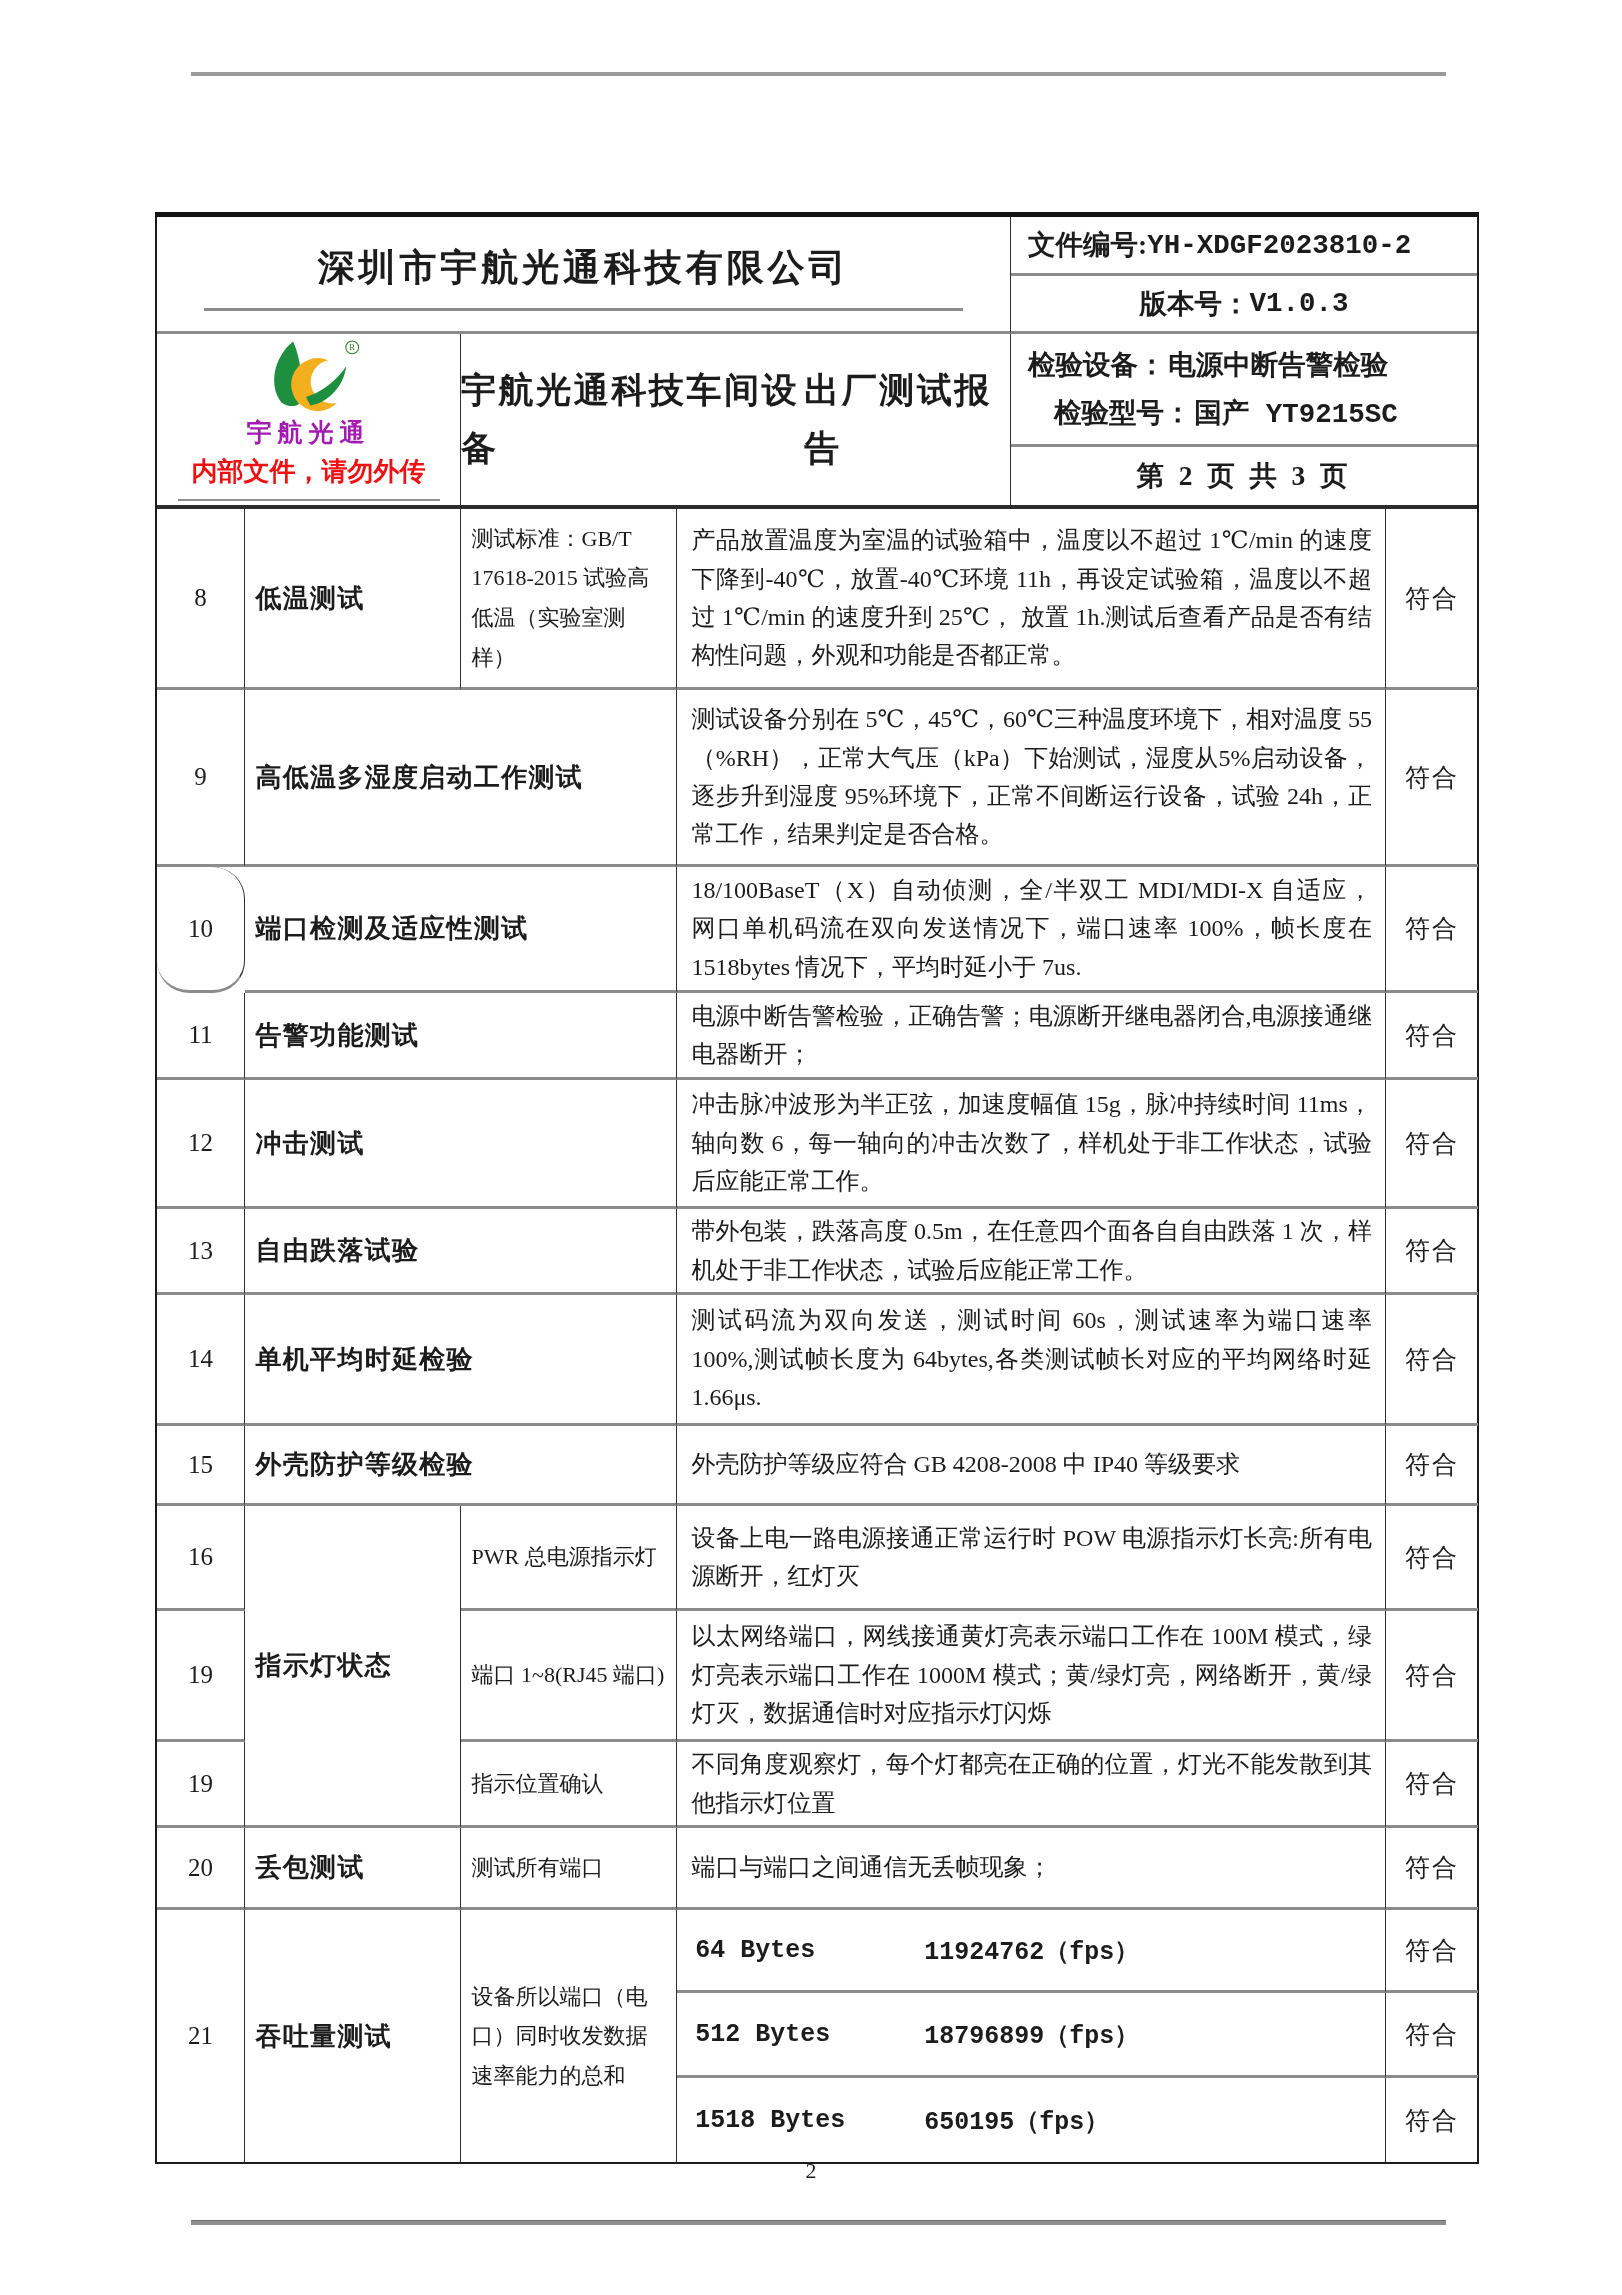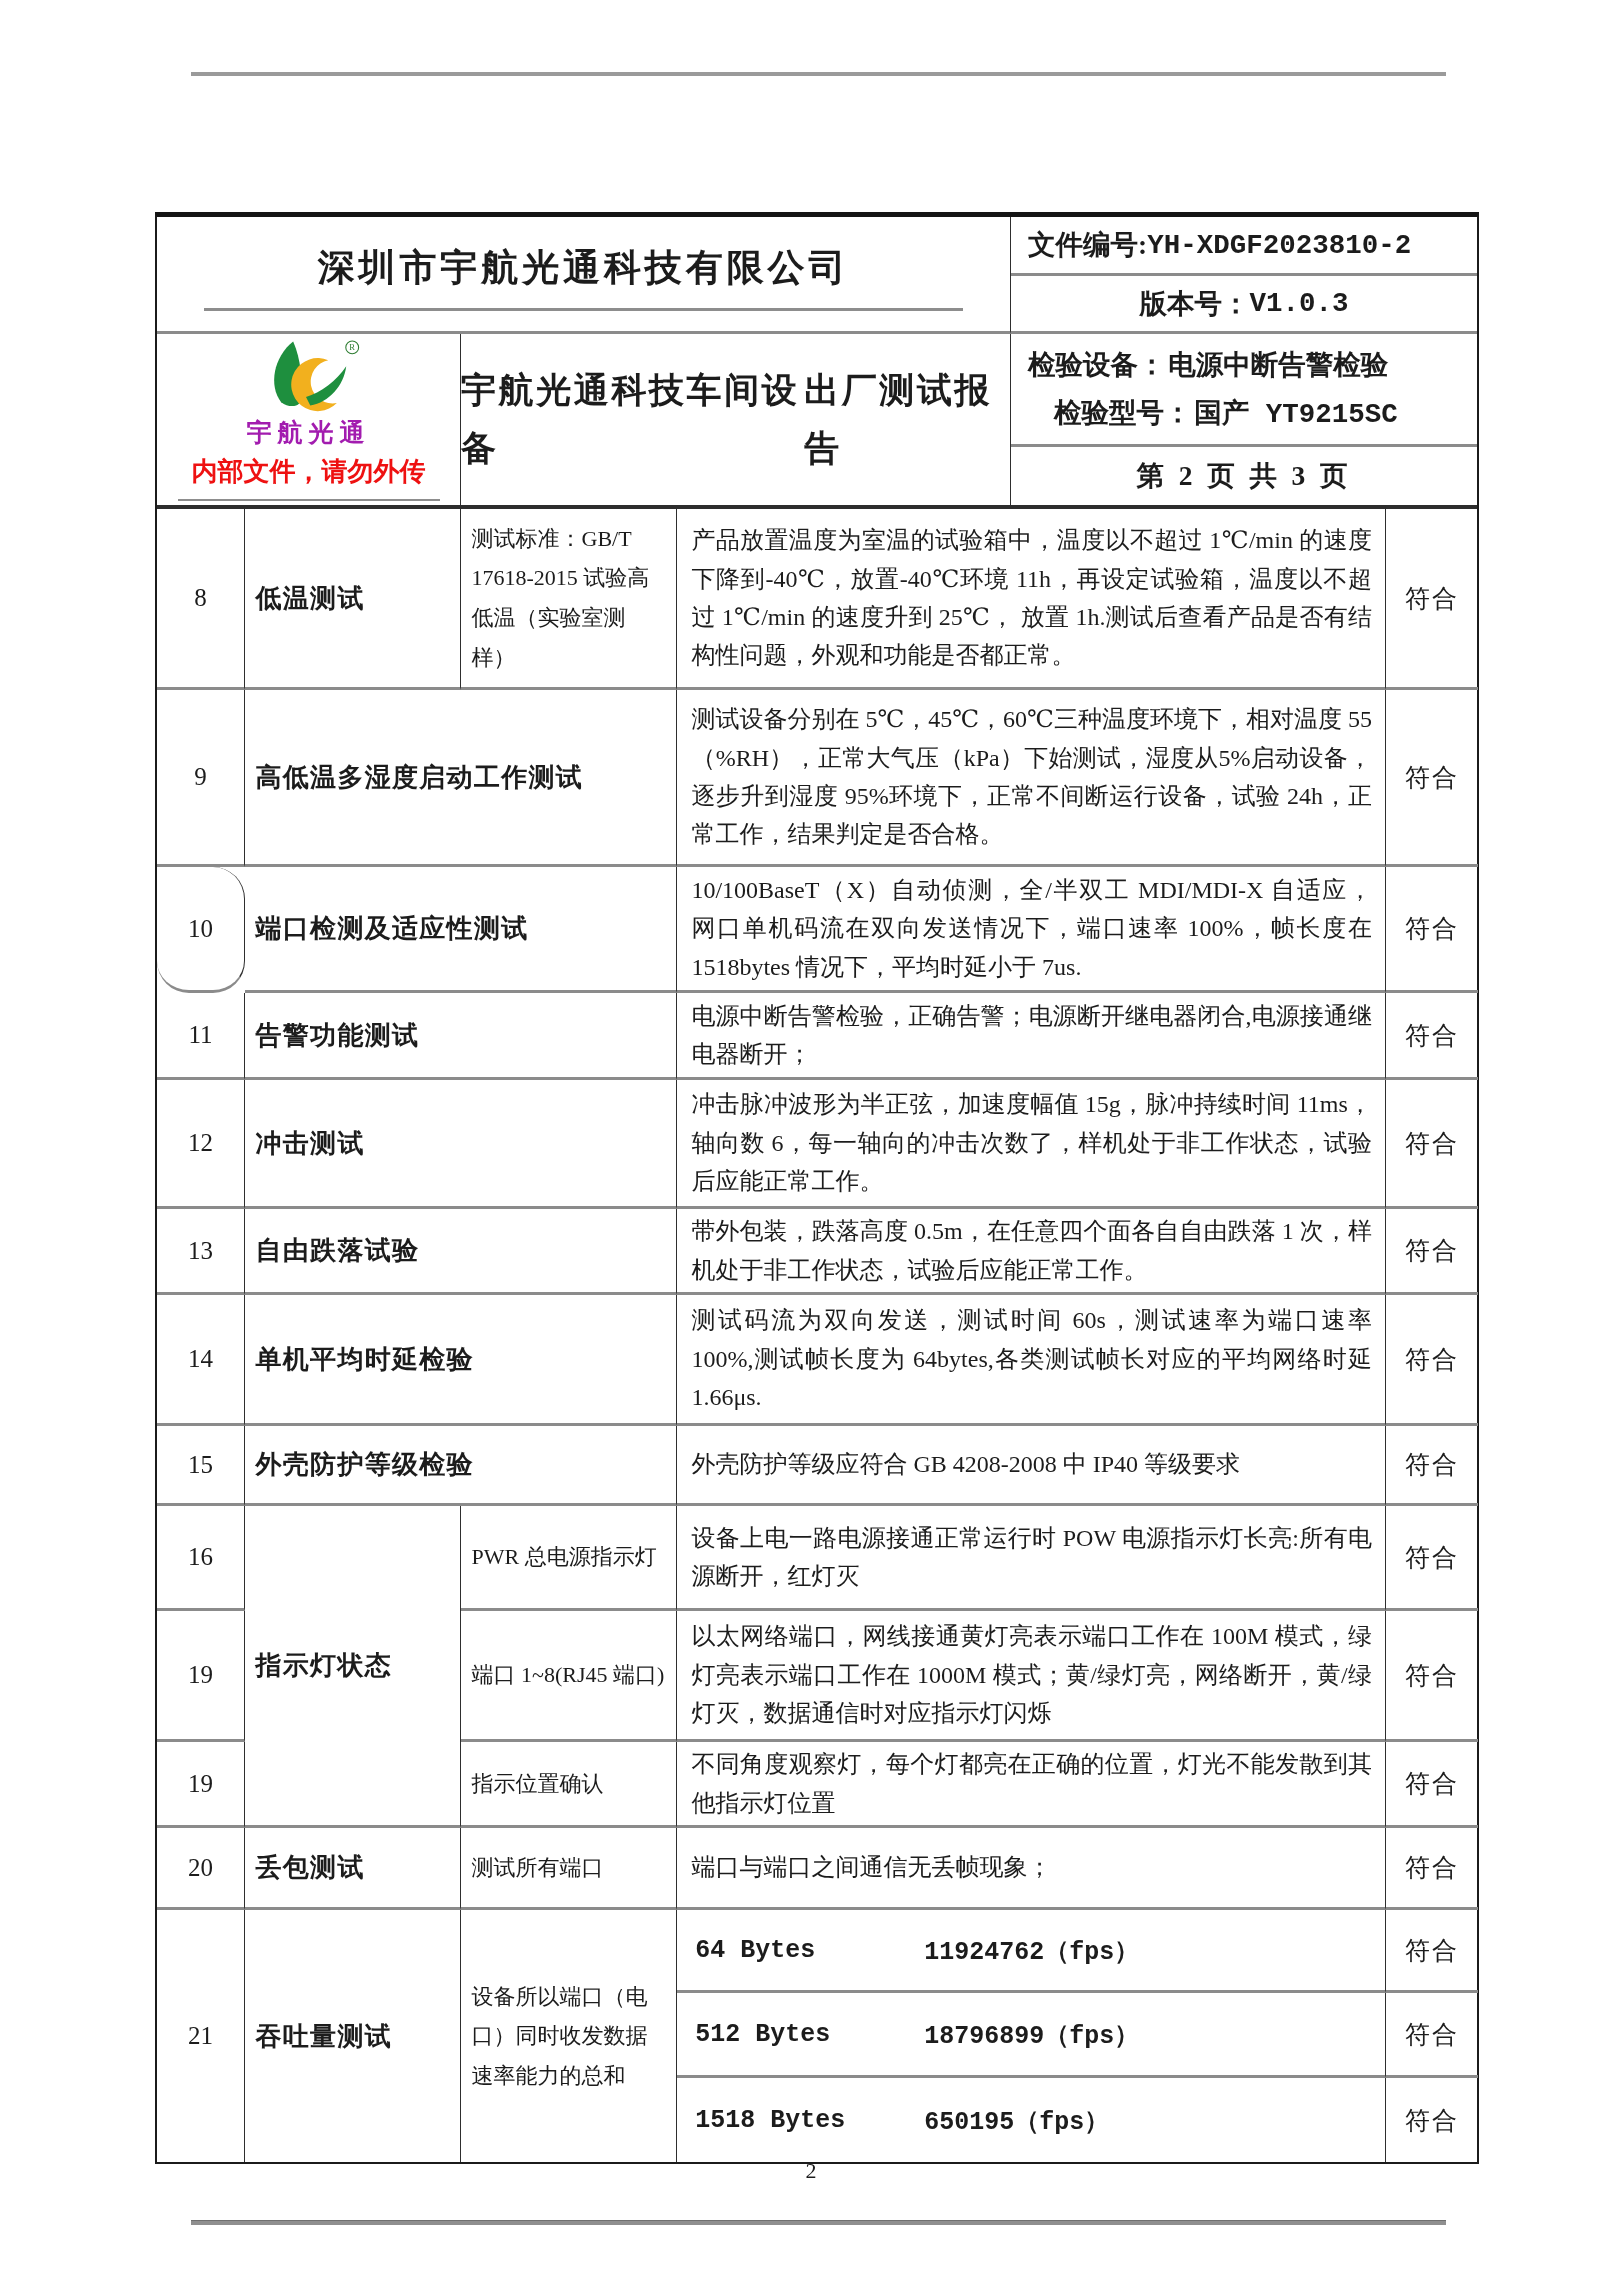--- a/index.html
+++ b/index.html
@@ -125,21 +125,21 @@
       <div class="num br bb" style="grid-row:2;grid-column:1;">9</div>
       <div class="tname br bb" style="grid-row:2;grid-column:2/4;">高低温多湿度启动工作测试</div>
       <div class="tcontent br bb" style="grid-row:2;grid-column:4;">
           <span>测试设备分别在 5℃，45℃，60℃三种温度环境下，相对温度 55（%RH），正常大气压（kPa）下始测试，湿度从5%启动设备，逐步升到湿度 95%环境下，正常不间断运行设备，试验 24h，正常工作，结果判定是否合格。</span>
         </div>
       <div class="tresult bb" style="grid-row:2;grid-column:5;">符合</div>
 
       <div class="num br bb" style="grid-row:3;grid-column:1;border-radius:32px;">10</div>
       <div class="tname br bb" style="grid-row:3;grid-column:2/4;">端口检测及适应性测试</div>
       <div class="tcontent br bb" style="grid-row:3;grid-column:4;">
-          <span>10/100BaseT（X）自动侦测，全/半双工 MDI/MDI-X 自适应，    网口单机码流在双向发送情况下，端口速率 100%，帧长度在 1518bytes 情况下，平均时延小于 7us.</span>
+          <span>18/100BaseT（X）自动侦测，全/半双工 MDI/MDI-X 自适应，    网口单机码流在双向发送情况下，端口速率 100%，帧长度在 1518bytes 情况下，平均时延小于 7us.</span>
         </div>
       <div class="tresult bb" style="grid-row:3;grid-column:5;">符合</div>
 
       <div class="num br bb" style="grid-row:4;grid-column:1;">11</div>
       <div class="tname br bb" style="grid-row:4;grid-column:2/4;">告警功能测试</div>
       <div class="tcontent br bb" style="grid-row:4;grid-column:4;">
           <span>电源中断告警检验，正确告警；电源断开继电器闭合,电源接通继电器断开；</span>
         </div>
       <div class="tresult bb" style="grid-row:4;grid-column:5;">符合</div>
 

